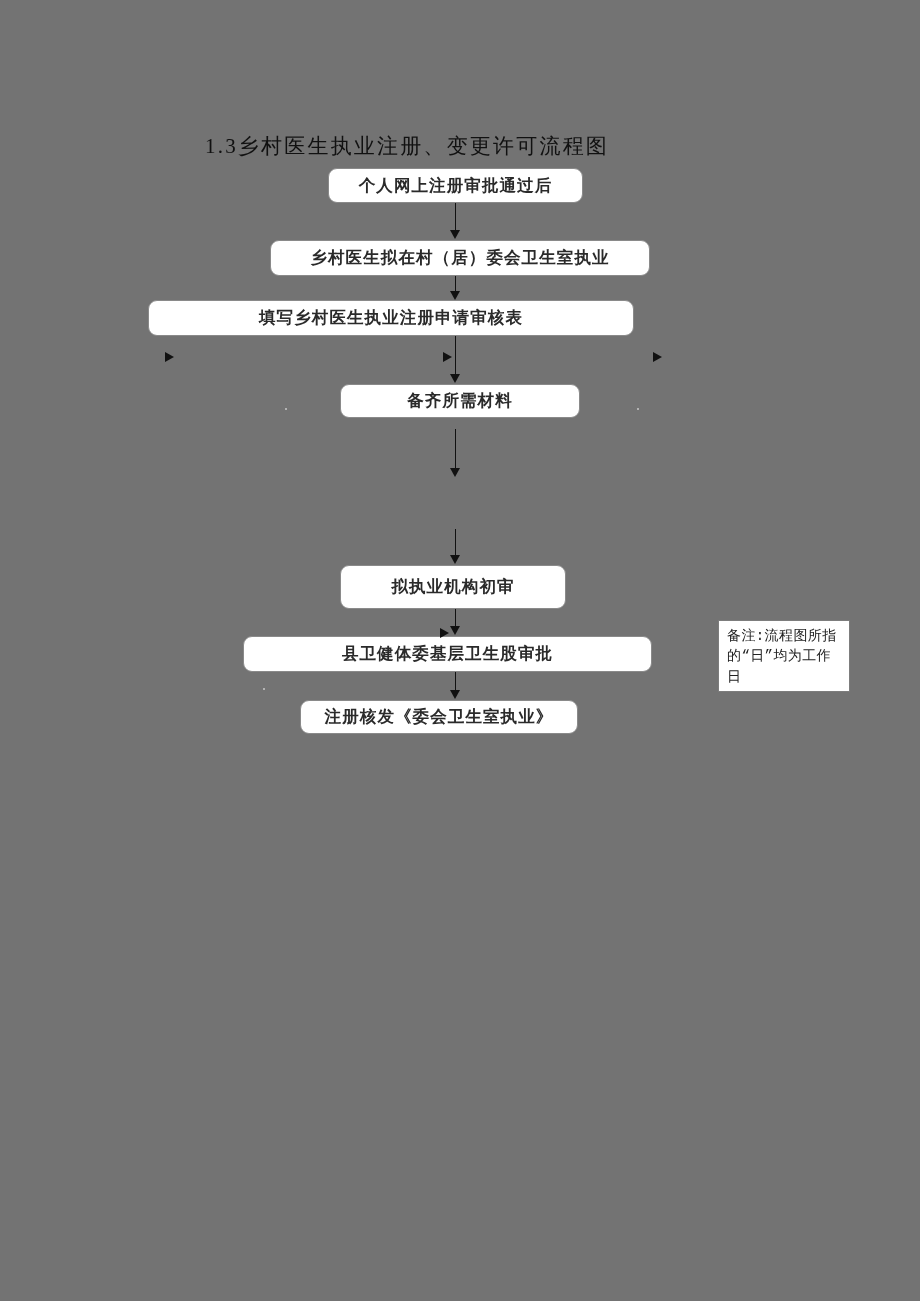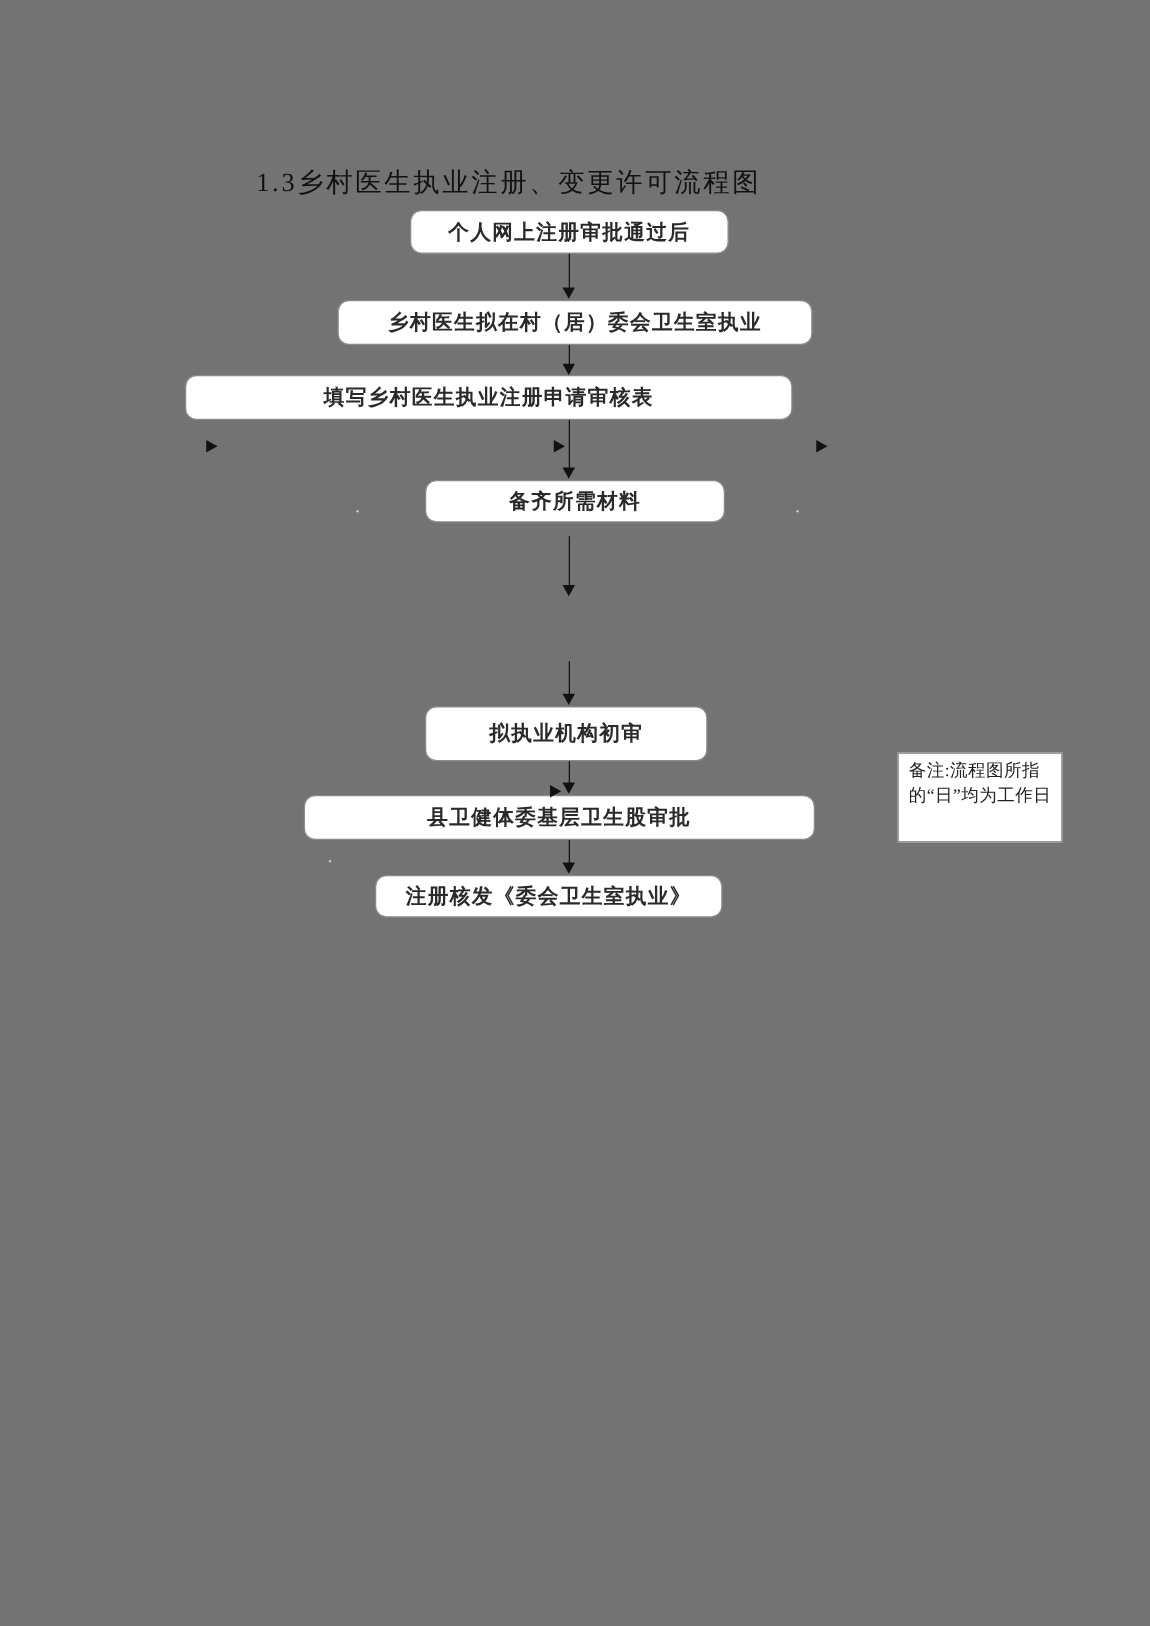--- a/index.html
+++ b/index.html
@@ -77,32 +77,32 @@
     position: absolute;
     width: 2px;
     height: 2px;
     background: #c8c8c8;
     border-radius: 50%;
   }
   
   #note-box {
     position: absolute;
     left: 718px;
-    top: 602px;
+    top: 620px;
     width: 132px;
     height: 72px;
     box-sizing: border-box;
     background: #ffffff;
     border: 1.3px solid #7d7d7d;
     padding: 5px 7px 5px 8px;
     font-size: 14px;
     line-height: 1.45;
     letter-spacing: 0.4px;
     color: #222222;
-    font-family: Liberation Serif, serif;
+    font-family: Liberation Mono, monospace;
   }
 </style>
 </head>
 <body>
 
 <div id="page">
 
   <div id="chart-title">1.3乡村医生执业注册、变更许可流程图</div>
 
   <div class="node rounded" style="left:328px; top:168px; width:255px; height:35px;">个人网上注册审批通过后</div>

